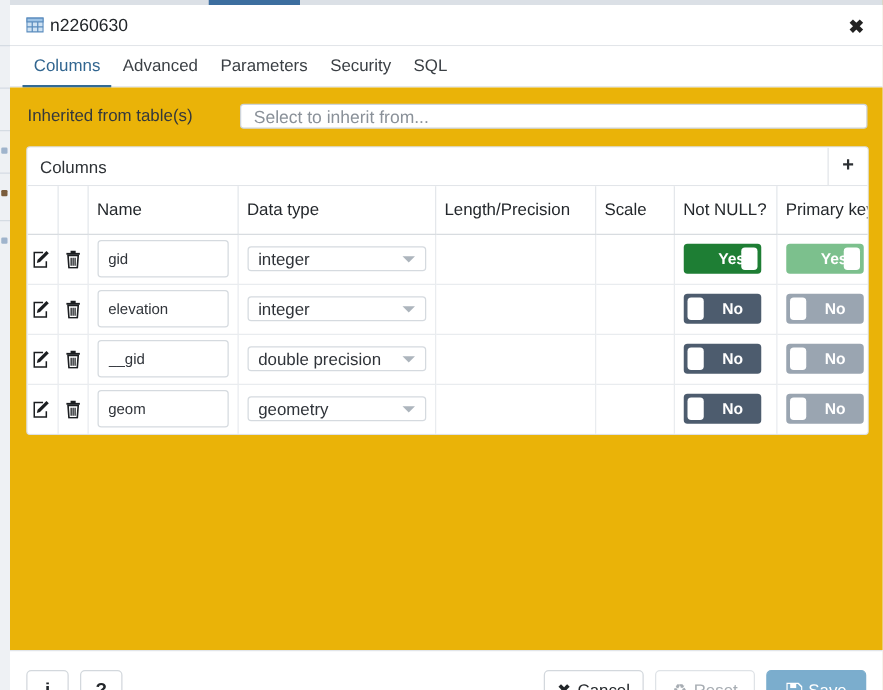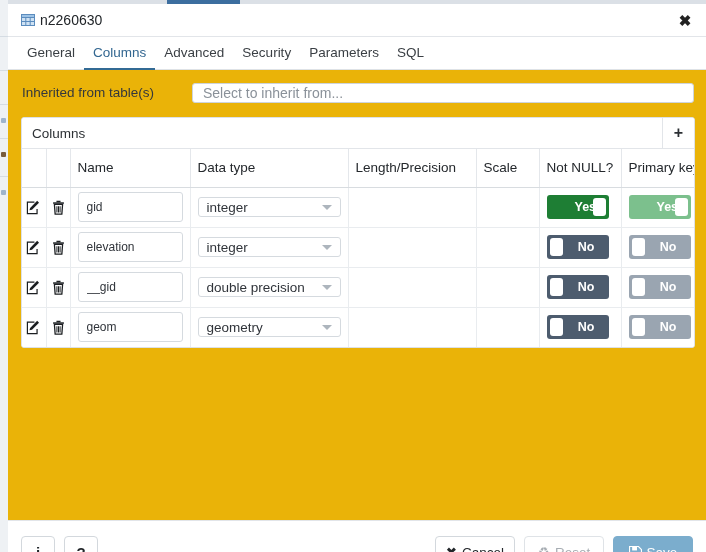--- a/index.html
+++ b/index.html
@@ -401,25 +401,24 @@
           <line x1="4.8" y1="4.5" x2="4.8" y2="12.5" stroke="#5b8cbe" stroke-width="1"></line>
           <line x1="9.2" y1="4.5" x2="9.2" y2="12.5" stroke="#5b8cbe" stroke-width="1"></line>
           <line x1="0.5" y1="8.5" x2="13.5" y2="8.5" stroke="#5b8cbe" stroke-width="1"></line>
         </svg>
       </span>
       <span class="title-text">n2260630</span>
       <button class="close-btn">✖</button>
     </div>
 
     <div class="tabbar">
-      <div class="tab">General</div>
       <div class="tab active">Columns</div>
       <div class="tab">Advanced</div>
+      <div class="tab">Parameters</div>
       <div class="tab">Security</div>
-      <div class="tab">Parameters</div>
       <div class="tab">SQL</div>
     </div>
 
     <div class="dlg-body">
 
       <div class="inherit-row">
         <div class="inherit-label">Inherited from table(s)</div>
         <div class="inherit-select">Select to inherit from...</div>
       </div>
 

